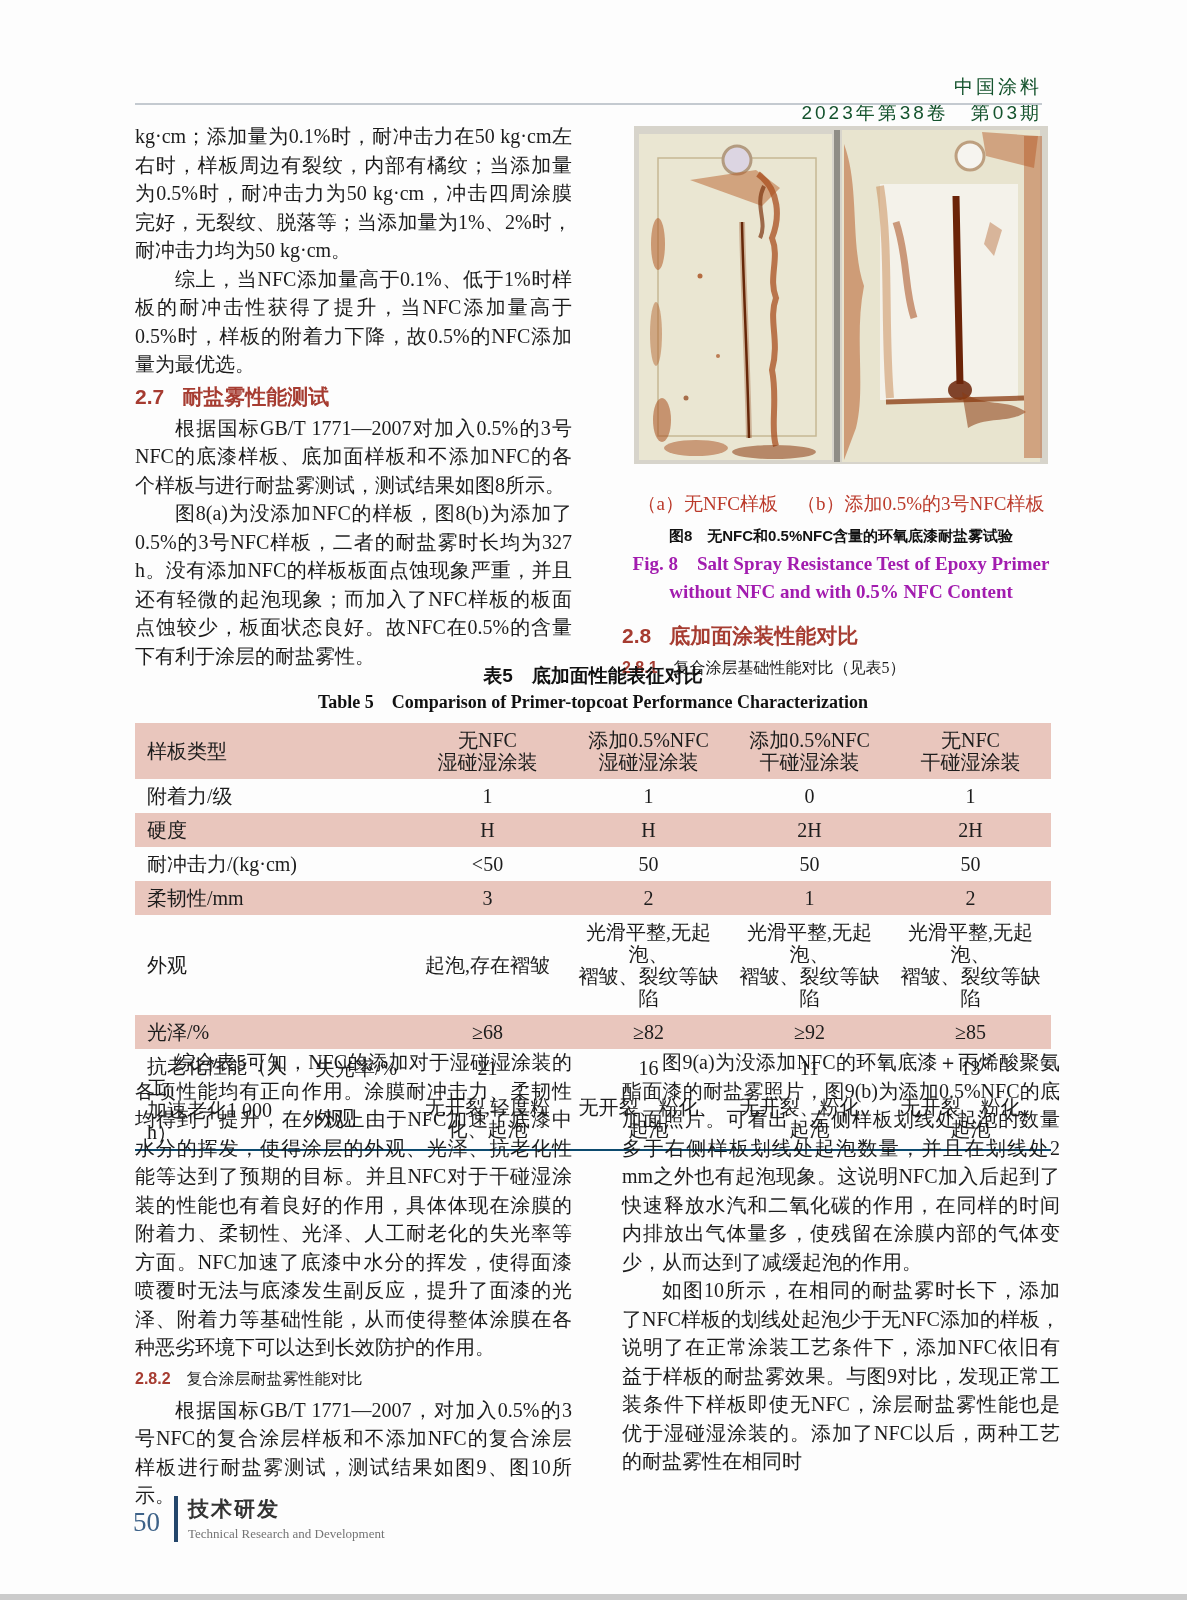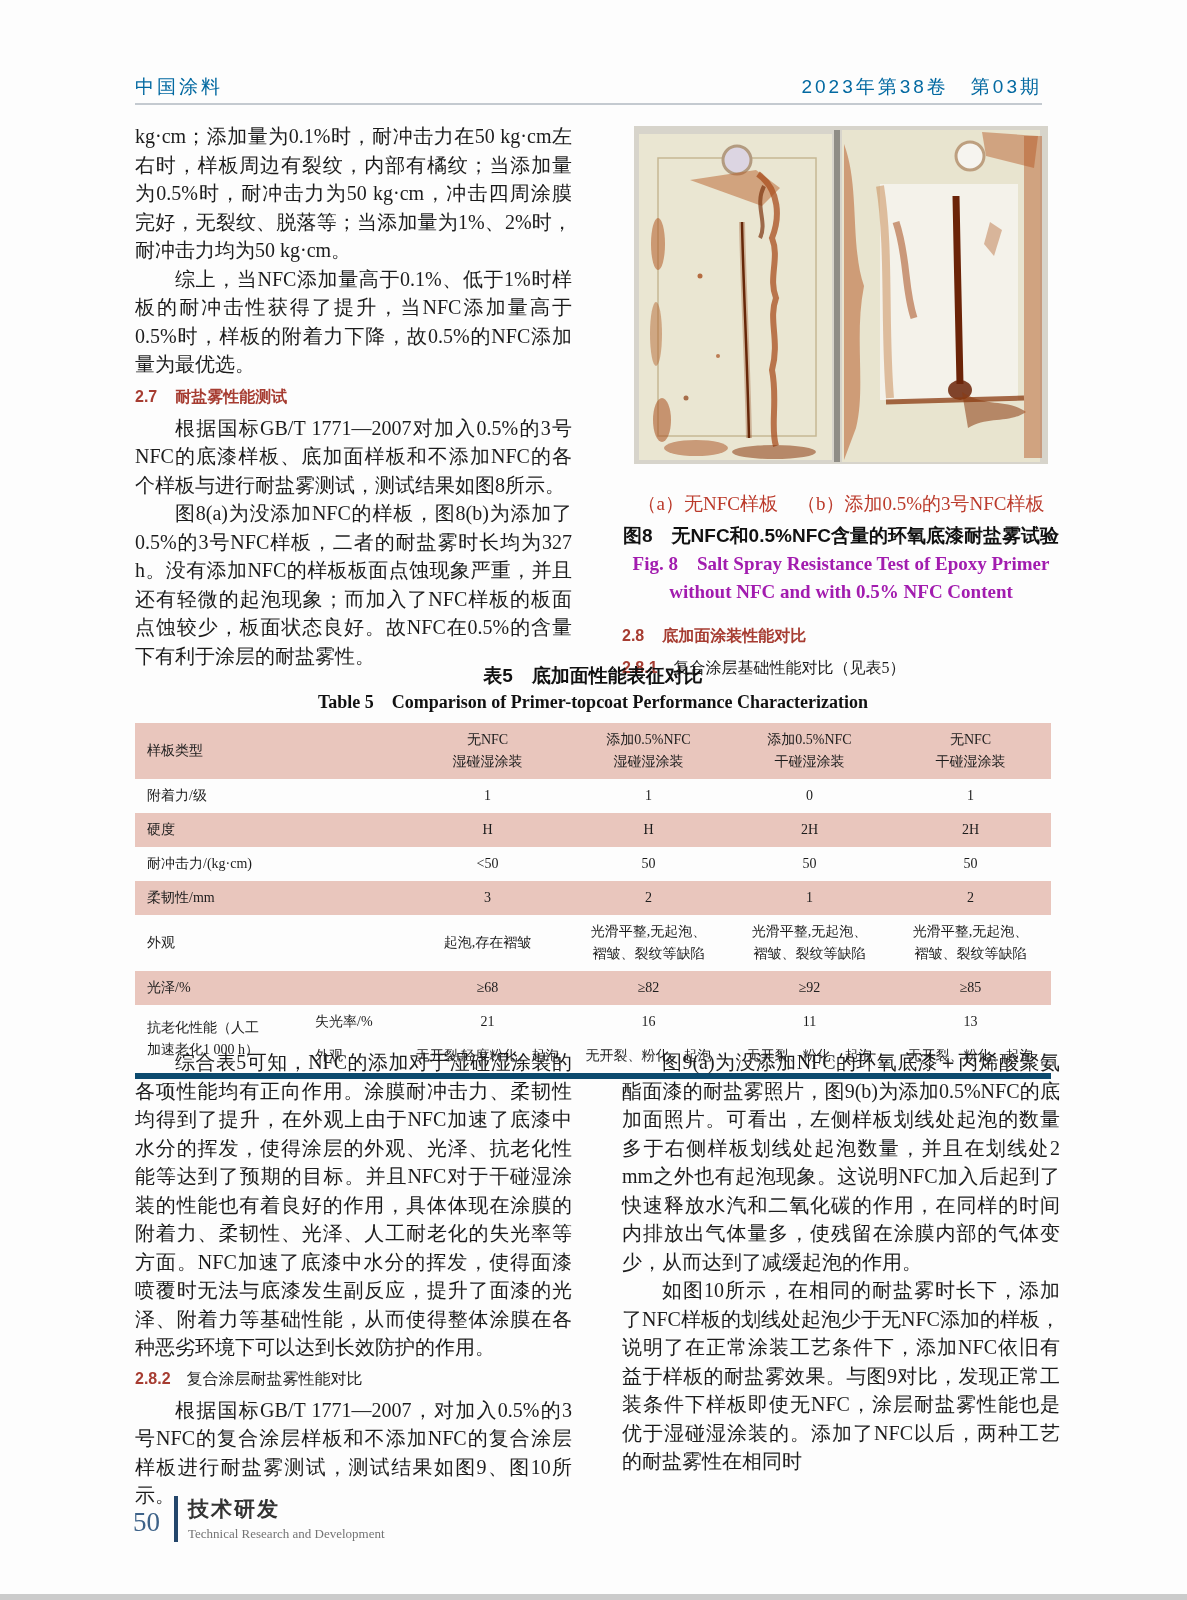--- a/index.html
+++ b/index.html
@@ -6,54 +6,54 @@
   .page {
     position:relative; width:1187px; height:1600px; margin:0 auto;
     background:#fdfdfd; overflow:hidden;
     font-family:"Liberation Serif","DejaVu Serif",serif; color:#1c1c1c;
   }
   
   .hdr {
     position:absolute; left:135px; right:145px; top:74px;
     display:flex; justify-content:space-between; align-items:flex-end;
     font-family:"Liberation Sans","DejaVu Sans",sans-serif;
-    font-size:19px; color:#0369a1; letter-spacing:3px;
+    font-size:19px; color:#14532d; letter-spacing:3px;flex-direction:column;
   }
   .hdr-rule { position:absolute; left:135px; right:145px; top:103px; border-top:2px solid #c4cad0; }
   
   .colL-top   { position:absolute; left:135px; top:122px; width:437px; }
   .colR-fig   { position:absolute; left:622px; top:122px; width:438px; }
   .colL-bot   { position:absolute; left:135px; top:1048px; width:437px; }
   .colR-bot   { position:absolute; left:622px; top:1048px; width:438px; }
   p.body { font-size:20px; line-height:28.5px; text-align:justify; margin:0; }
   p.ind  { text-indent:2em; }
   .h-red {
     font-family:"Liberation Sans","DejaVu Sans",sans-serif; font-weight:bold;
-    color:#a63c31; font-size:16px; line-height:30px; margin:3px 0 2px;
+    color:#a63c31; font-size:21px; line-height:30px; margin:3px 0 2px;
   }
   .h-red .num { margin-right:18px; }
   .h-sub { font-size:16px; line-height:30px; margin:2px 0; }
   .h-sub .num {
     color:#a63c31; font-family:"Liberation Sans","DejaVu Sans",sans-serif;
     font-weight:bold; margin-right:16px;
   }
   
   .photo { display:block; margin:4px auto 0 auto; }
   .subcap { text-align:center; color:#bb3a2b; font-size:19px; line-height:24px; margin-top:28px; }
   .capcn  { text-align:center; font-family:"Liberation Sans","DejaVu Sans",sans-serif;
-            font-weight:bold; font-size:19px; line-height:26px; margin-top:7px; color:#111; }
+            font-weight:bold; font-size:15px; line-height:26px; margin-top:7px; color:#111; }
   .capen  { text-align:center; font-weight:bold; font-size:19px; line-height:26px; margin-top:2px; color:#a21caf; }
   .fig-headings { margin-top:16px; }
   
   .tblblk { position:absolute; left:135px; top:664px; width:916px; }
   .ttl-cn { text-align:center; font-family:Liberation Sans, sans-serif;
             font-weight:bold; font-size:19px; line-height:24px; color:#111; }
   .ttl-en { text-align:center; font-weight:bold; font-size:18px; line-height:23px; margin-top:3px; color:#111; }
-  table.t5 { border-collapse:collapse; width:100%; margin-top:9px; font-size:14px;
-             border-bottom:6px solid #0c4a6e; }
+  table.t5 { border-collapse:collapse; width:100%; margin-top:9px; font-size:20px;
+             border-bottom:2px solid #0c4a6e; }
   .t5 td { padding:6px 4px; text-align:center; vertical-align:middle; line-height:22px; color:#1c1c1c; }
   .t5 td.lbl { text-align:left; padding-left:12px; }
   .t5 tr.pink { background:#e9c6bd; }
   .pre { white-space:pre-line; }
   
   .footer { position:absolute; left:133px; top:1494px; display:flex; align-items:stretch; }
   .pageno { font-size:27px; color:#3d6288; align-self:center; margin-top:8px; }
   .fbar   { width:4px; background:#24466b; margin:2px 10px 0 14px; }
   .fsec-cn { font-family:"Liberation Sans","DejaVu Sans",sans-serif; font-weight:bold;
              font-size:21px; color:#333; letter-spacing:2px; line-height:26px; margin-top:2px; }

